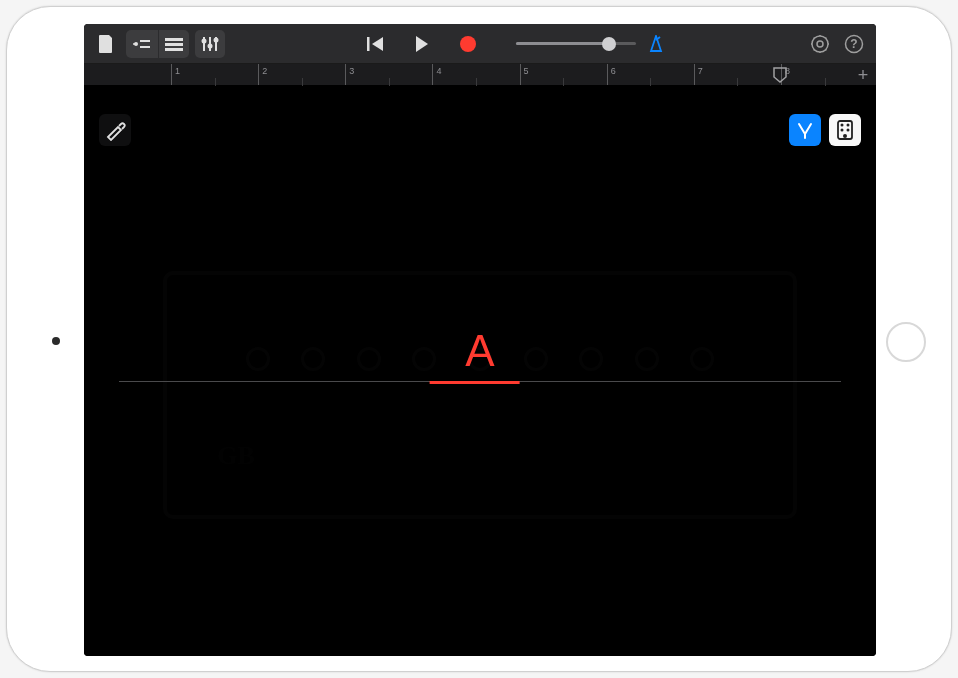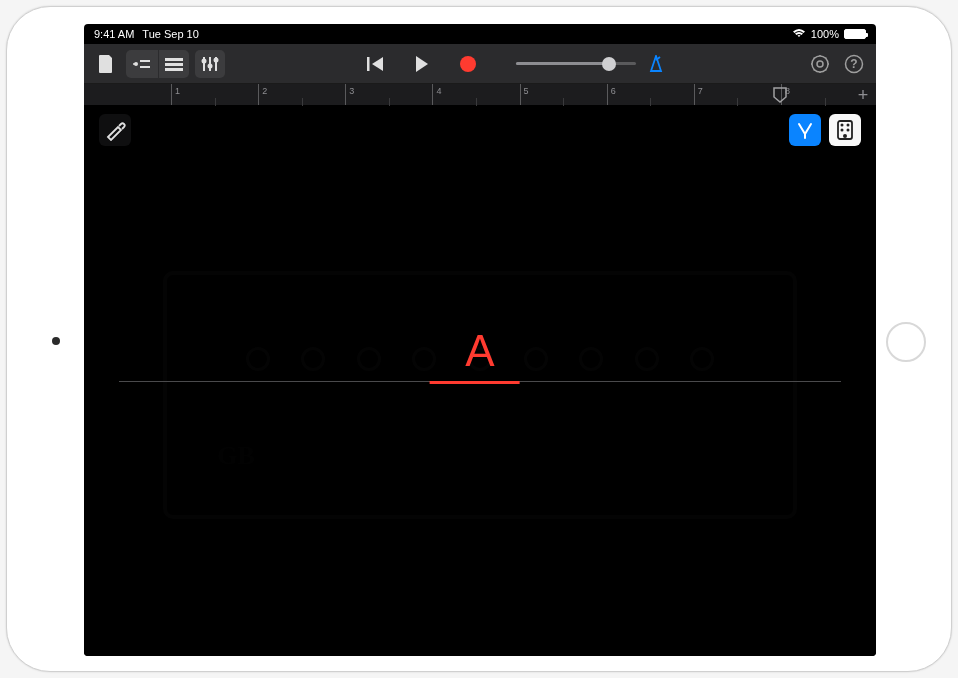--- a/index.html
+++ b/index.html
@@ -386,35 +386,20 @@
   </style>
 </head>
 <body>
 
 <div class="ipad-frame">
   <div class="camera-dot"></div>
   <div class="home-button"></div>
 
   <div class="ipad-bezel">
 
-    <div class="status-bar">
-      <div class="status-left">
-        <span>9:41 AM</span>
-        <span>Tue Sep 10</span>
-      </div>
-      <div class="status-right">
-        <span class="wifi-icon">
-          <svg width="14" height="10" viewBox="0 0 14 10">
-              <path d="M7 9 L5.5 7.5 Q7 6.5 8.5 7.5 Z M3 5.5 Q7 2.5 11 5.5 L9.5 7 Q7 5 4.5 7 Z M1 3.5 Q7 -1.5 13 3.5 L11.5 5 Q7 1 2.5 5 Z" fill="#fff"></path>
-            </svg>
-        </span>
-        <span>100%</span>
-        <span class="battery-icon"></span>
-      </div>
-    </div>
 
     <div class="toolbar">
       <button class="toolbar-btn-plain">
         <svg width="18" height="20" viewBox="0 0 18 20">
             <path d="M3 1 h9 l3 3 v14 a1 1 0 0 1 -1 1 h-11 a1 1 0 0 1 -1 -1 v-16 a1 1 0 0 1 1 -1 z" fill="#e0e0e0"></path>
           </svg>
       </button>
 
       <div class="toolbar-group">
         <button class="toolbar-btn">

